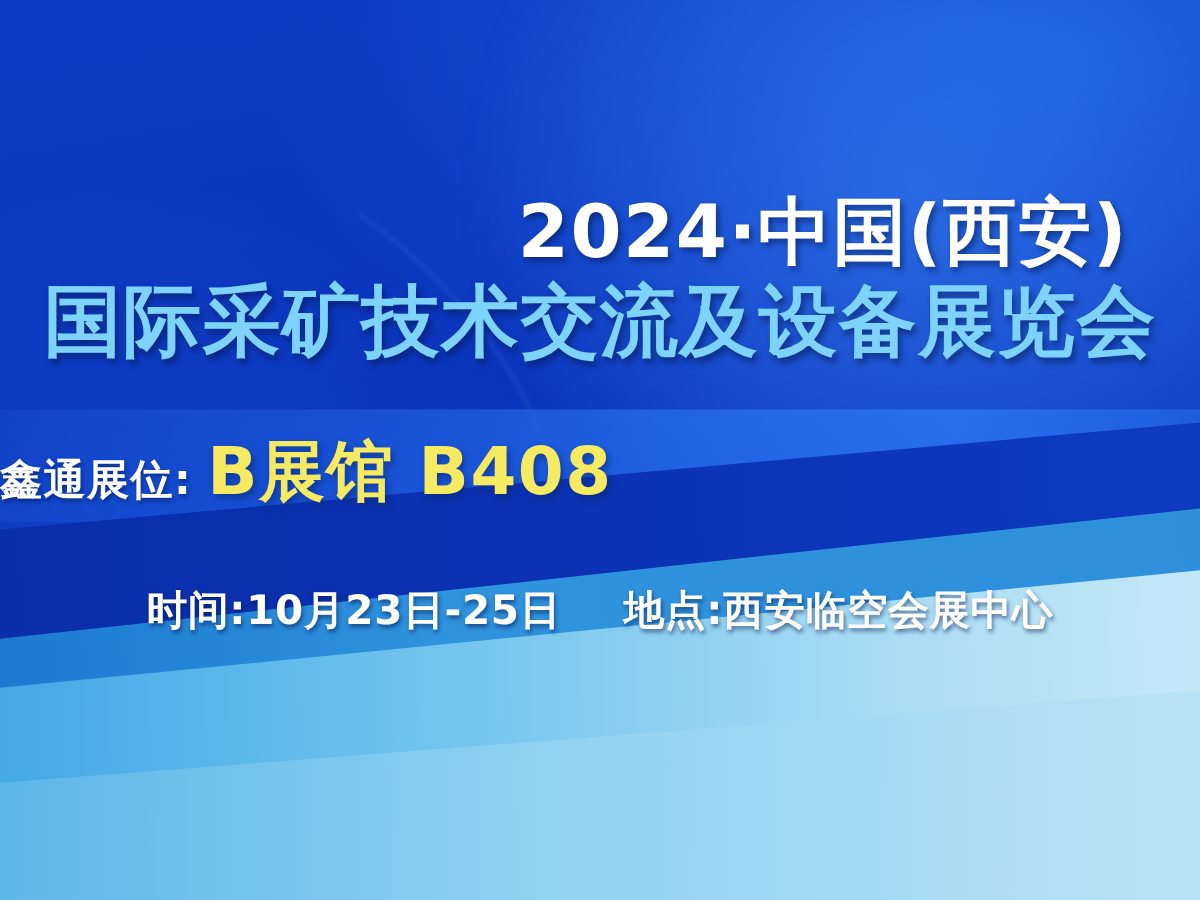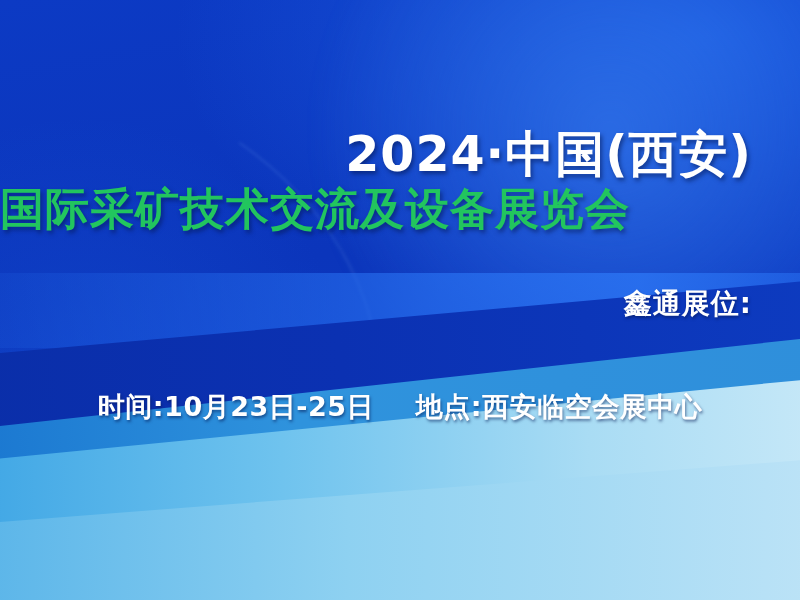--- a/index.html
+++ b/index.html
@@ -117,38 +117,37 @@
     font-size:49px;
     font-weight:bold;
     color:#ffffff;
     letter-spacing:1px;
     white-space:nowrap;
     text-shadow:2px 3px 4px rgba(4,22,80,.55);
   }
   .title-2{
     position:absolute;
     left:0; right:0; top:180px;
-    text-align:left;
-    font-size:44px;
-    font-weight:bold;
-    color:#22c55e;
+    text-align:center;
+    font-size:52px;
+    font-weight:bold;
+    color:#7dd3fc;
     letter-spacing:1px;
     white-space:nowrap;
     text-shadow:2px 3px 4px rgba(4,22,80,.55);
   }
 
   .booth-row{
     position:absolute;
     left:0; right:48px; top:285px;
     display:flex;
-    justify-content:flex-end;
+    justify-content:flex-start;
     align-items:baseline;
     gap:10px;
     white-space:nowrap;
-    padding-left:11px;
   }
   .booth-label{
     font-size:28px;
     font-weight:bold;
     color:#ffffff;
     letter-spacing:1px;
     text-shadow:1px 2px 3px rgba(4,22,80,.55);
   }
   .booth-value{
     font-size:44px;
@@ -192,20 +191,21 @@
   </div>
 
   <div class="content">
 
     <div class="title-1">2024·中国(西安)</div>
 
     <div class="title-2">国际采矿技术交流及设备展览会</div>
 
     <div class="booth-row">
       <span class="booth-label">鑫通展位:</span>
+      <span class="booth-value">B展馆 B408</span>
     </div>
 
     <div class="meta-row">
       <span>时间:10月23日-25日</span>
       <span class="meta-gap"></span>
       <span>地点:西安临空会展中心</span>
     </div>
 
   </div>
 </div>

